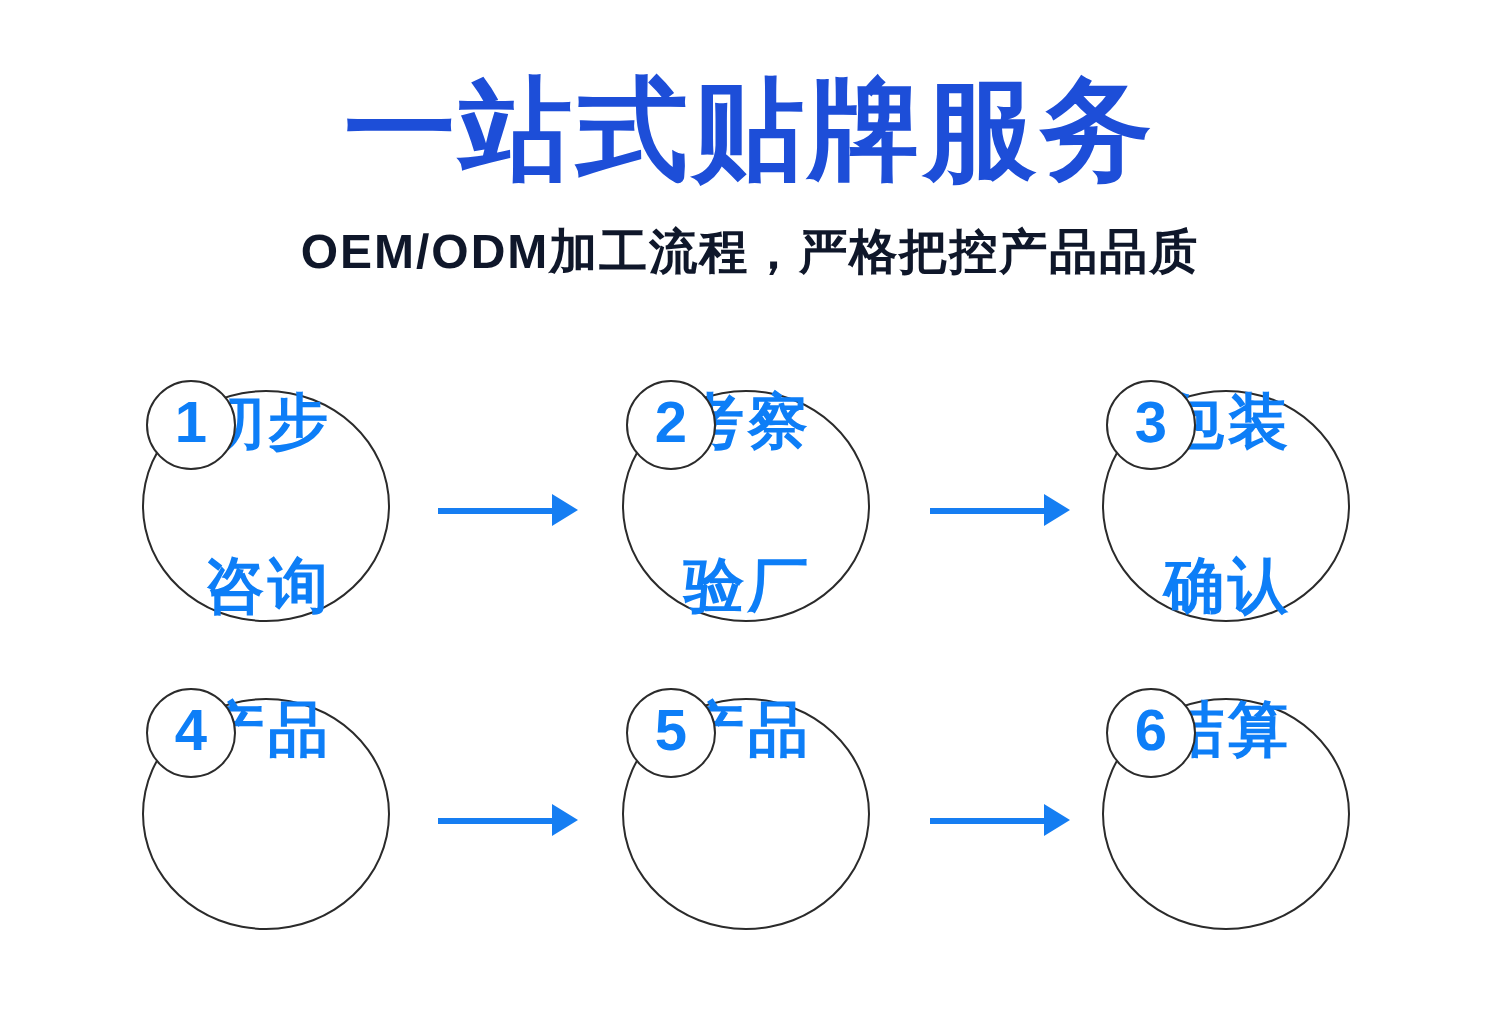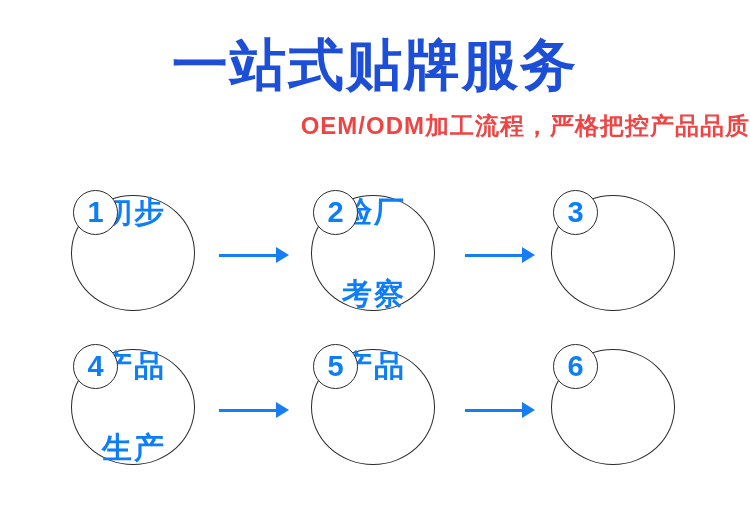--- a/index.html
+++ b/index.html
@@ -25,25 +25,25 @@
     font-weight: 900;
     letter-spacing: 2px;
     color: #1d4ed8;
     line-height: 1.1;
   }
   .page-subtitle {
     position: absolute;
     top: 110px;
     left: 0;
     width: 100%;
-    text-align: right;
+    text-align: center;
     font-size: 24px;
     font-weight: 600;
     letter-spacing: 1px;
-    color: #ef4444;
+    color: #0f172a;
   }
   .step {
     position: absolute;
     width: 124px;
     height: 116px;
     border: 1.5px solid #2b2b2b;
     border-radius: 50%;
     background: #ffffff;
     box-sizing: border-box;
   }
@@ -126,58 +126,60 @@
 
   <div class="page-title">一站式贴牌服务</div>
   <div class="page-subtitle">OEM/ODM加工流程，严格把控产品品质</div>
 
   <div class="step step-1">
     <div class="step-badge">
       <span class="step-number">1</span>
     </div>
     <div class="step-label">
       <span>初步</span>
+      <span>咨询</span>
     </div>
   </div>
 
   <div class="arrow arrow-1">
     <div class="arrow-shaft"></div>
     <div class="arrow-head"></div>
   </div>
 
   <div class="step step-2">
     <div class="step-badge">
       <span class="step-number">2</span>
     </div>
     <div class="step-label">
+      <span>考察</span>
       <span>验厂</span>
-      <span>考察</span>
     </div>
   </div>
 
   <div class="arrow arrow-2">
     <div class="arrow-shaft"></div>
     <div class="arrow-head"></div>
   </div>
 
   <div class="step step-3">
     <div class="step-badge">
       <span class="step-number">3</span>
     </div>
     <div class="step-label">
+      <span>包装</span>
+      <span>确认</span>
     </div>
   </div>
 
   <div class="step step-4">
     <div class="step-badge">
       <span class="step-number">4</span>
     </div>
     <div class="step-label">
       <span>产品</span>
-      <span>生产</span>
     </div>
   </div>
 
   <div class="arrow arrow-3">
     <div class="arrow-shaft"></div>
     <div class="arrow-head"></div>
   </div>
 
   <div class="step step-5">
     <div class="step-badge">
@@ -191,16 +193,17 @@
   <div class="arrow arrow-4">
     <div class="arrow-shaft"></div>
     <div class="arrow-head"></div>
   </div>
 
   <div class="step step-6">
     <div class="step-badge">
       <span class="step-number">6</span>
     </div>
     <div class="step-label">
+      <span>结算</span>
     </div>
   </div>
 
 </div>
 
 </body></html>

